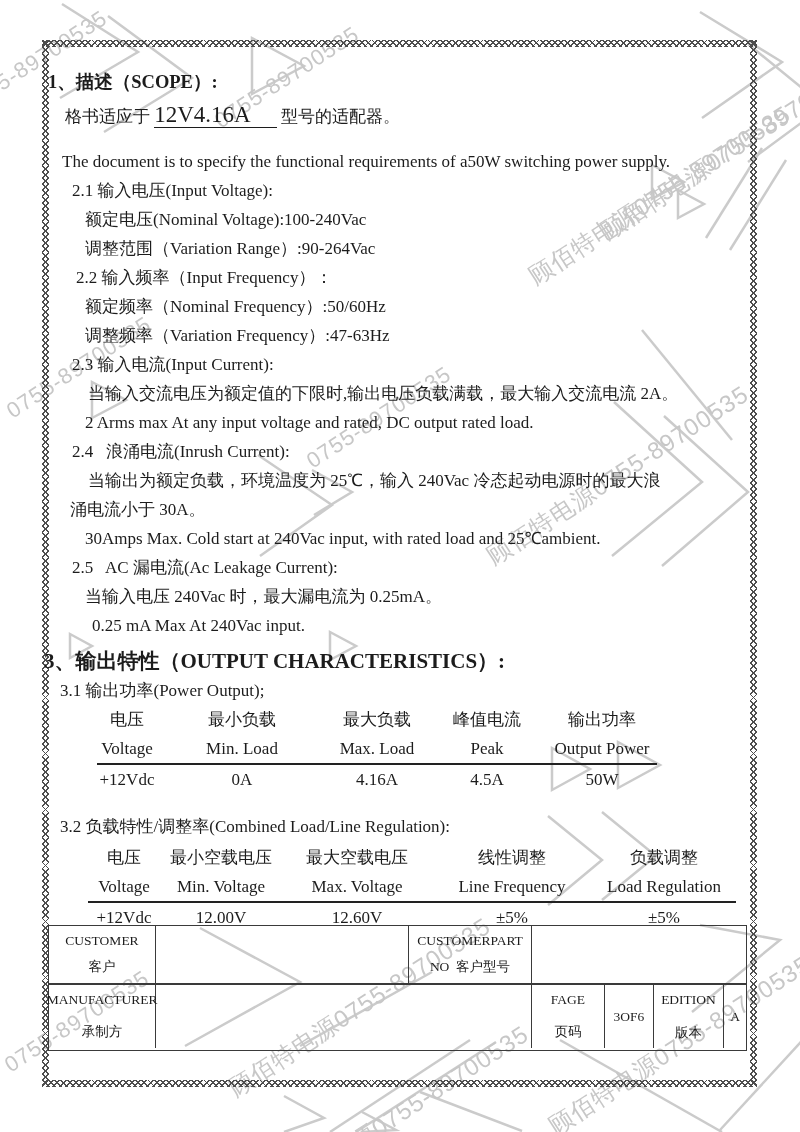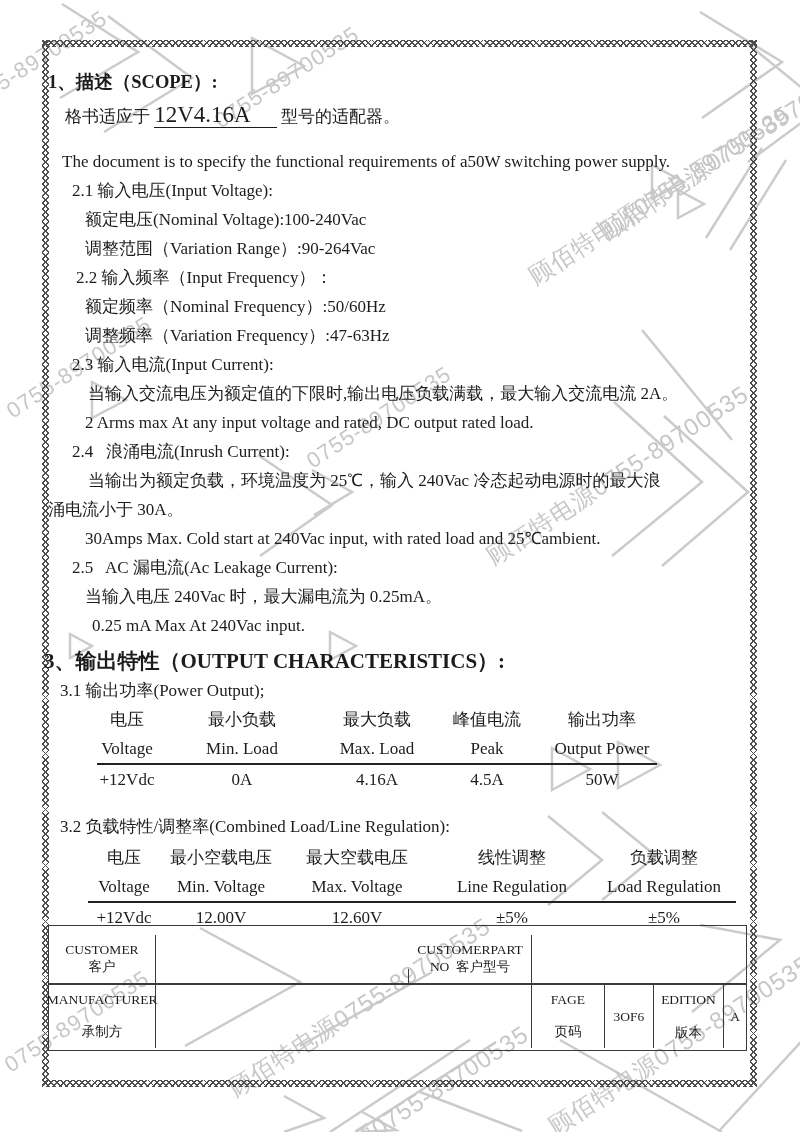--- a/index.html
+++ b/index.html
@@ -24,21 +24,21 @@
   .zz-left  {left:42px;width:7px;top:40px;height:1047px;}
   .zz-right {left:750px;width:7px;top:40px;height:1047px;}
 
   
   .content{position:absolute;left:48px;top:47px;width:700px;padding-top:20px;}
   .ln{margin:0;line-height:29px;font-size:17px;white-space:pre;}
   .h1{font-weight:bold;font-size:18.5px;margin-top:1px;}
   .h2{font-weight:bold;font-size:18px;margin-top:4px;}
   .h3{font-weight:bold;font-size:21px;margin-top:7px;margin-left:-4px;}
   .i12{padding-left:12px;} .i14{padding-left:14px;margin-top:16px;} .i17{padding-left:17px;}
-  .i22{} .i24{padding-left:24px;} .i28{padding-left:28px;}
+  .i22{padding-left:22px;} .i24{padding-left:24px;} .i28{padding-left:28px;}
   .i37{padding-left:37px;} .i40{padding-left:40px;} .i44{padding-left:44px;}
   .intro{margin-top:3px;}
   .model{font-size:23px;border-bottom:1.6px solid #1c1c1c;padding-right:26px;}
 
   
   .spec{margin:0;}
   .spec .srow{display:flex;line-height:29px;font-size:17px;}
   .spec .cell{text-align:center;}
   .t31{margin-left:49px;width:560px;}
   .t31 .c0{width:60px;}.t31 .c1{width:170px;}.t31 .c2{width:100px;text-align:center;}
@@ -46,21 +46,21 @@
   .t32{margin-left:40px;width:648px;margin-top:2px;}
   .t32 .c0{width:72px;}.t32 .c1{width:122px;text-align:center;}.t32 .c2{width:150px;}
   .t32 .c3{width:160px;}.t32 .c4{width:144px;}
   .rule{border-bottom:2px solid #222;}
 
   
   .ftable{position:absolute;left:48px;top:925px;width:699px;height:126px;
           border:1.6px solid #3a3a3a;box-sizing:border-box;
           font-size:13.5px;background:transparent;}
   .frow{display:flex;box-sizing:border-box;}
-  .frow1{height:59px;border-bottom:2px solid #3a3a3a;align-items:flex-end;}
+  .frow1{height:59px;border-bottom:2px solid #3a3a3a;}
   .frow2{height:63px;}
   .fcell{box-sizing:border-box;border-right:1px solid #3a3a3a;
          display:flex;flex-direction:column;justify-content:space-between;
          align-items:center;padding:7px 2px;white-space:pre;}
   .fcell:last-child{border-right:none;}
   .fcell.center{justify-content:center;}
   .r1c0{width:107px;} .r1c1{width:253px;} .r1c2{width:123px;} .r1c3{flex:1;}
   .r2c0{width:107px;} .r2c1{width:376px;} .r2c2{width:73px;}
   .r2c3{width:49px;}  .r2c4{width:70px;gap:16px;}  .r2c5{flex:1;}
 </style>
@@ -195,21 +195,21 @@
       <span class="cell c0">电压</span>
       <span class="cell c1">最小空载电压</span>
       <span class="cell c2">最大空载电压</span>
       <span class="cell c3">线性调整</span>
       <span class="cell c4">负载调整</span>
     </div>
     <div class="srow rule">
       <span class="cell c0">Voltage</span>
       <span class="cell c1">Min. Voltage</span>
       <span class="cell c2">Max. Voltage</span>
-      <span class="cell c3">Line Regulation</span>
+      <span class="cell c3">Line Frequency</span>
       <span class="cell c4">Load Regulation</span>
     </div>
     <div class="srow">
       <span class="cell c0">+12Vdc</span>
       <span class="cell c1">12.00V</span>
       <span class="cell c2">12.60V</span>
       <span class="cell c3">±5%</span>
       <span class="cell c4">±5%</span>
     </div>
   </div>

